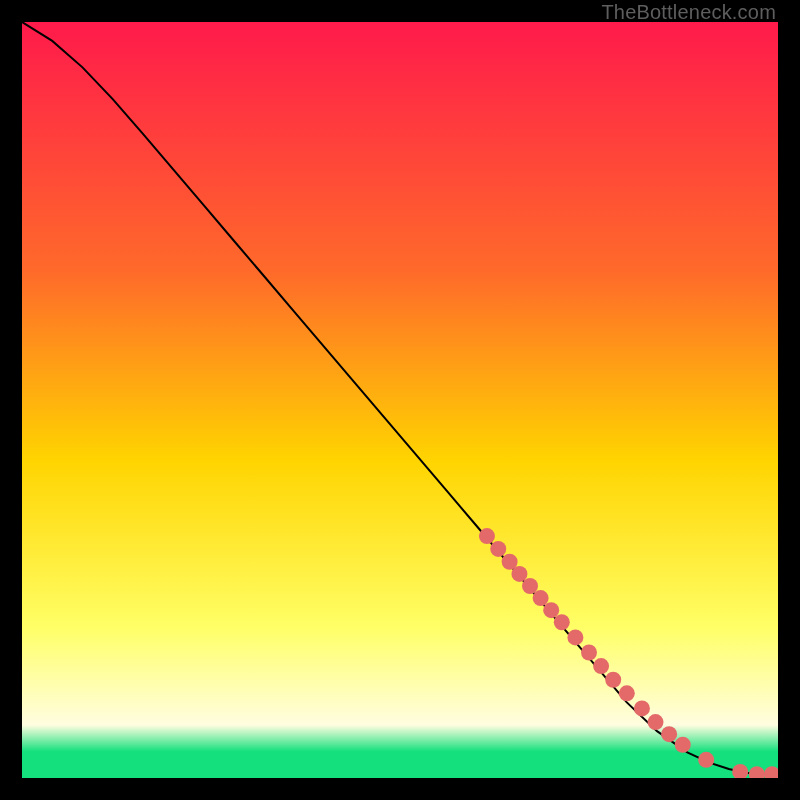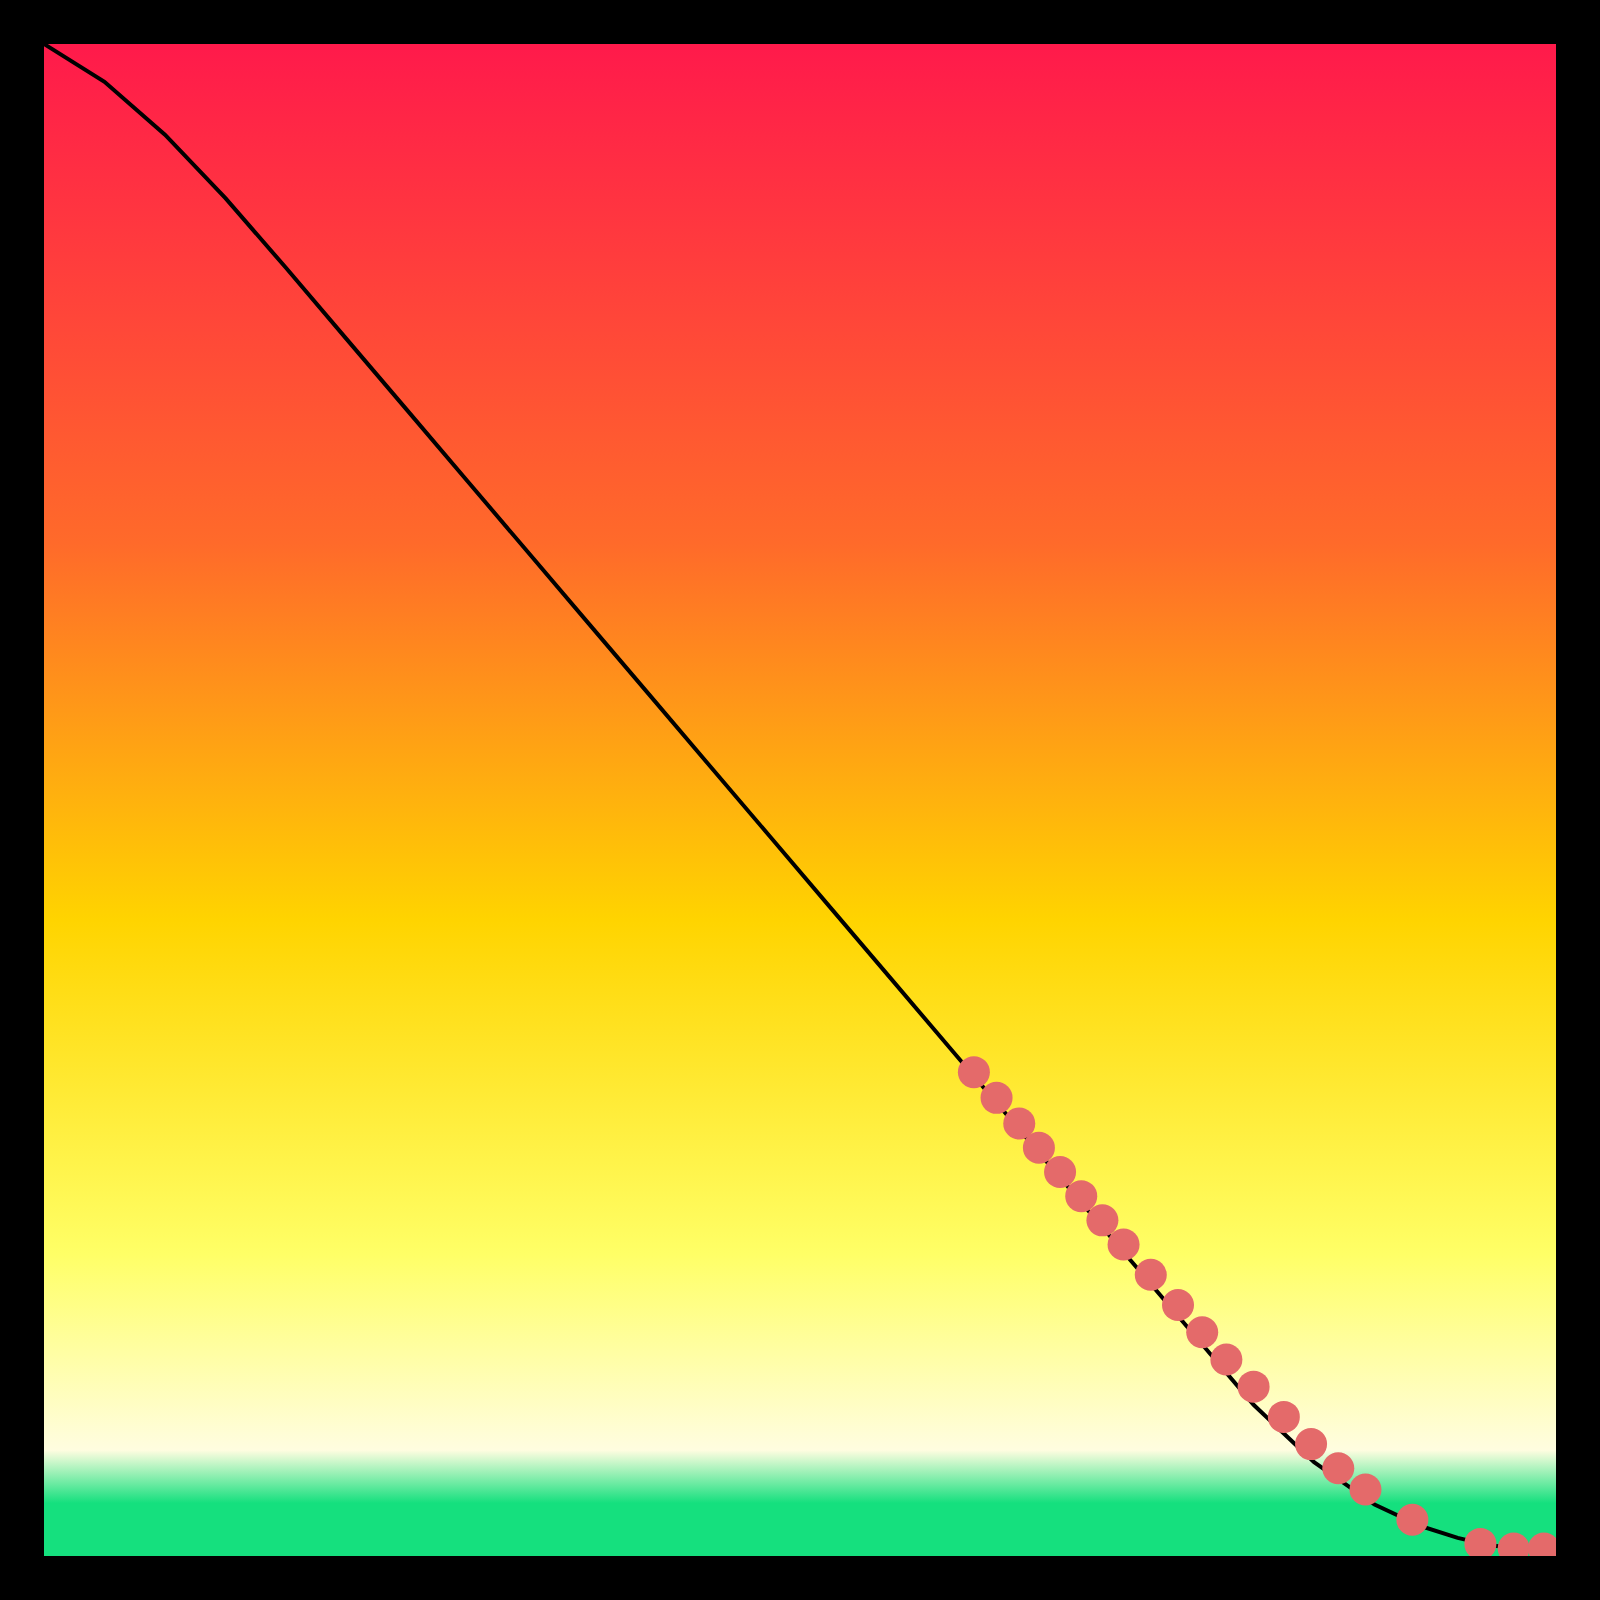--- a/index.html
+++ b/index.html
@@ -34,20 +34,21 @@
     font-size: 20px;
     font-weight: 500;
     letter-spacing: 0.2px;
   }
 </style>
 </head>
 <body>
 
 <div class="frame">
 
+  <div class="watermark">TheBottleneck.com</div>
 
   <svg class="plot" viewBox="0 0 756 756" preserveAspectRatio="none">
     <defs>
       <linearGradient id="bg-grad" x1="0" y1="0" x2="0" y2="1">
         <stop id="g0" offset="0.00" stop-color="#ff1a4b"></stop>
         <stop id="g1" offset="0.33" stop-color="#ff6a2a"></stop>
         <stop id="g2" offset="0.58" stop-color="#ffd400"></stop>
         <stop id="g3" offset="0.80" stop-color="#ffff66"></stop>
         <stop id="g4" offset="0.93" stop-color="#fffde0"></stop>
         <stop id="g5" offset="0.965" stop-color="#15e07e"></stop>

